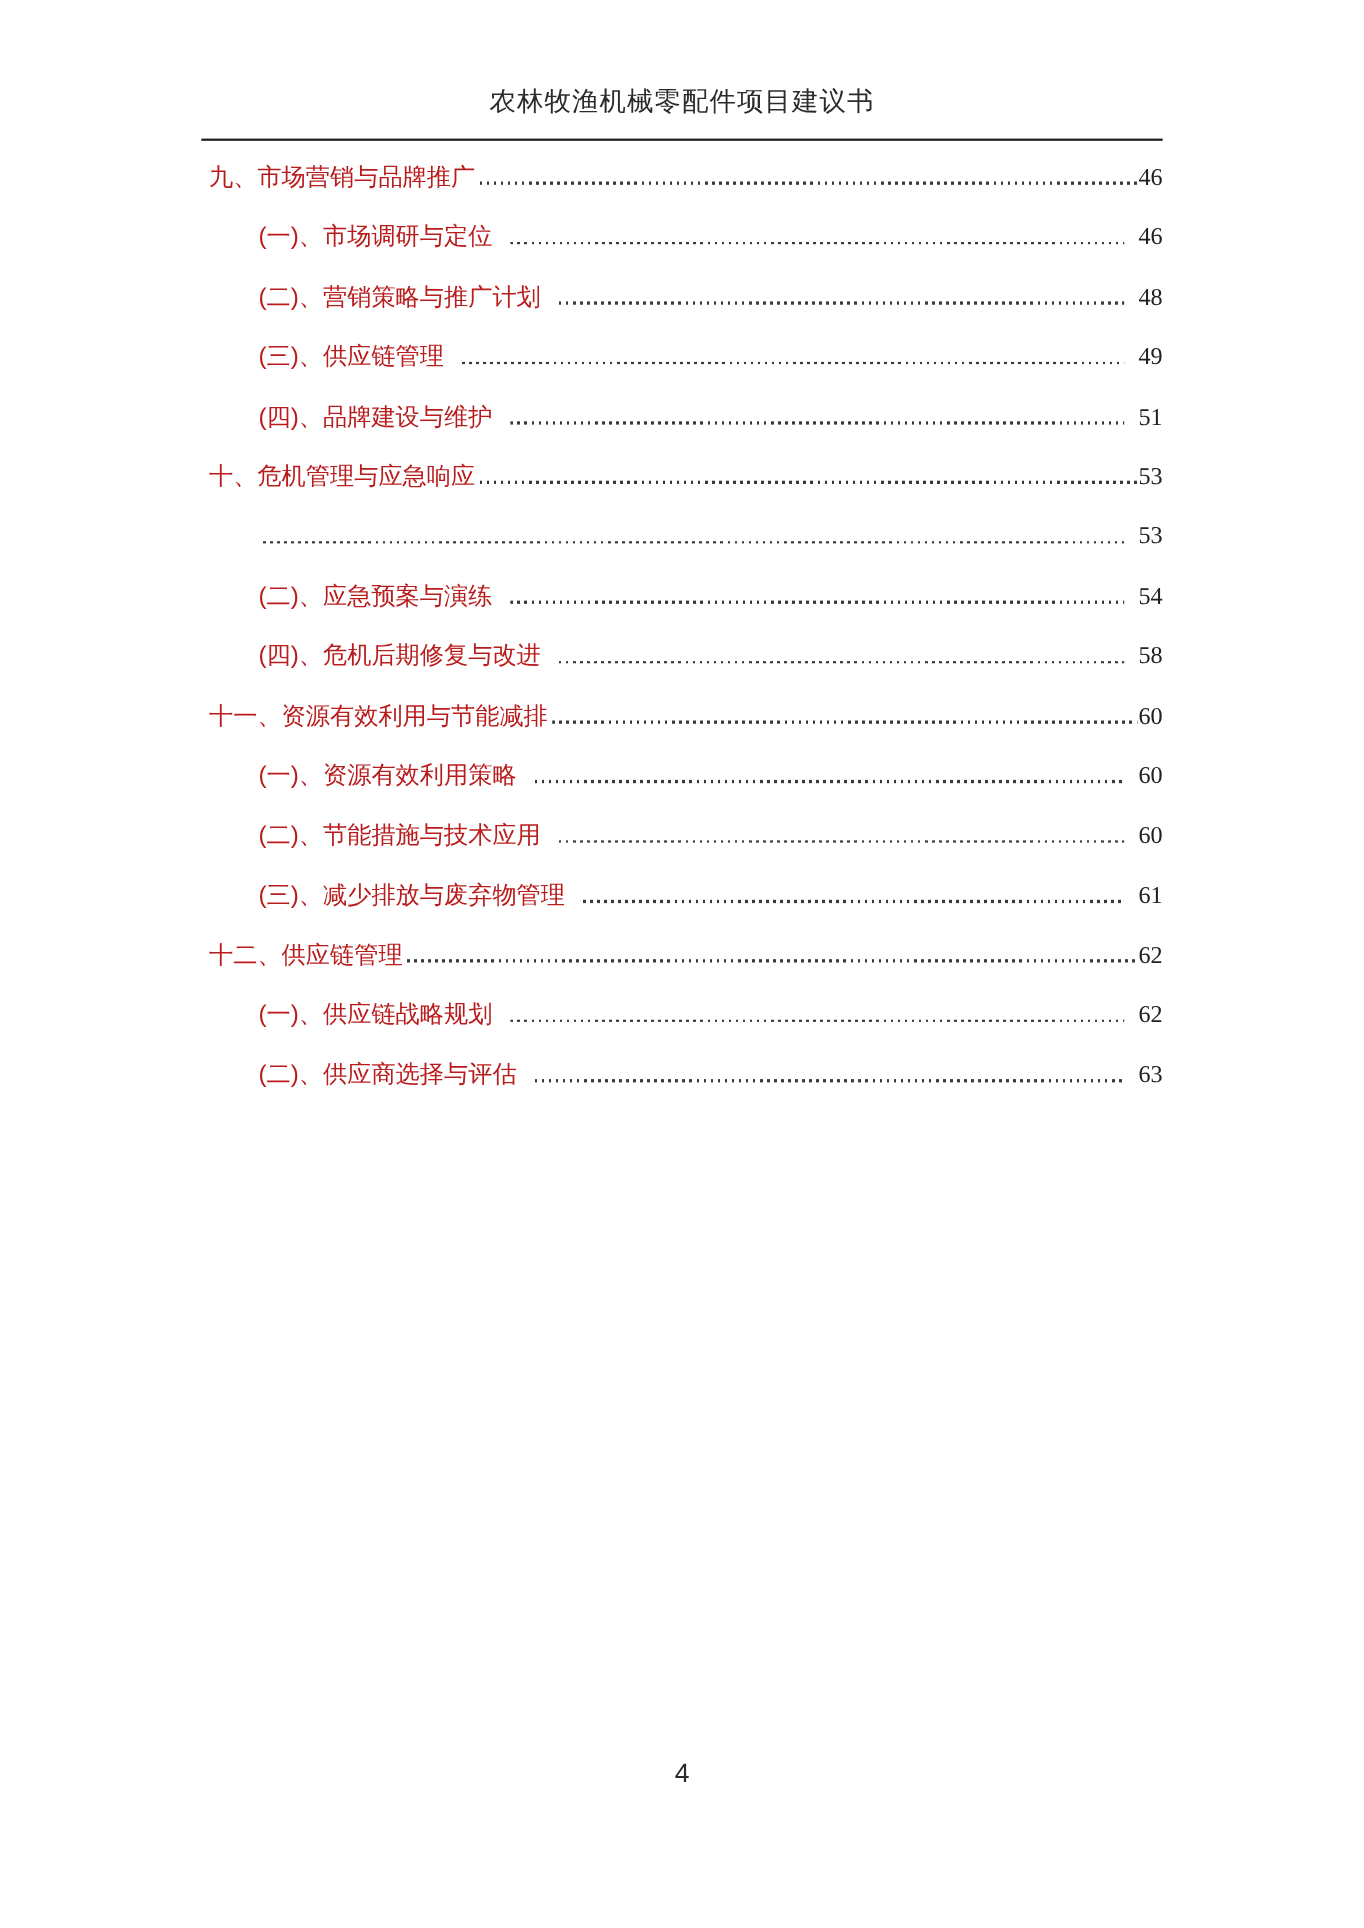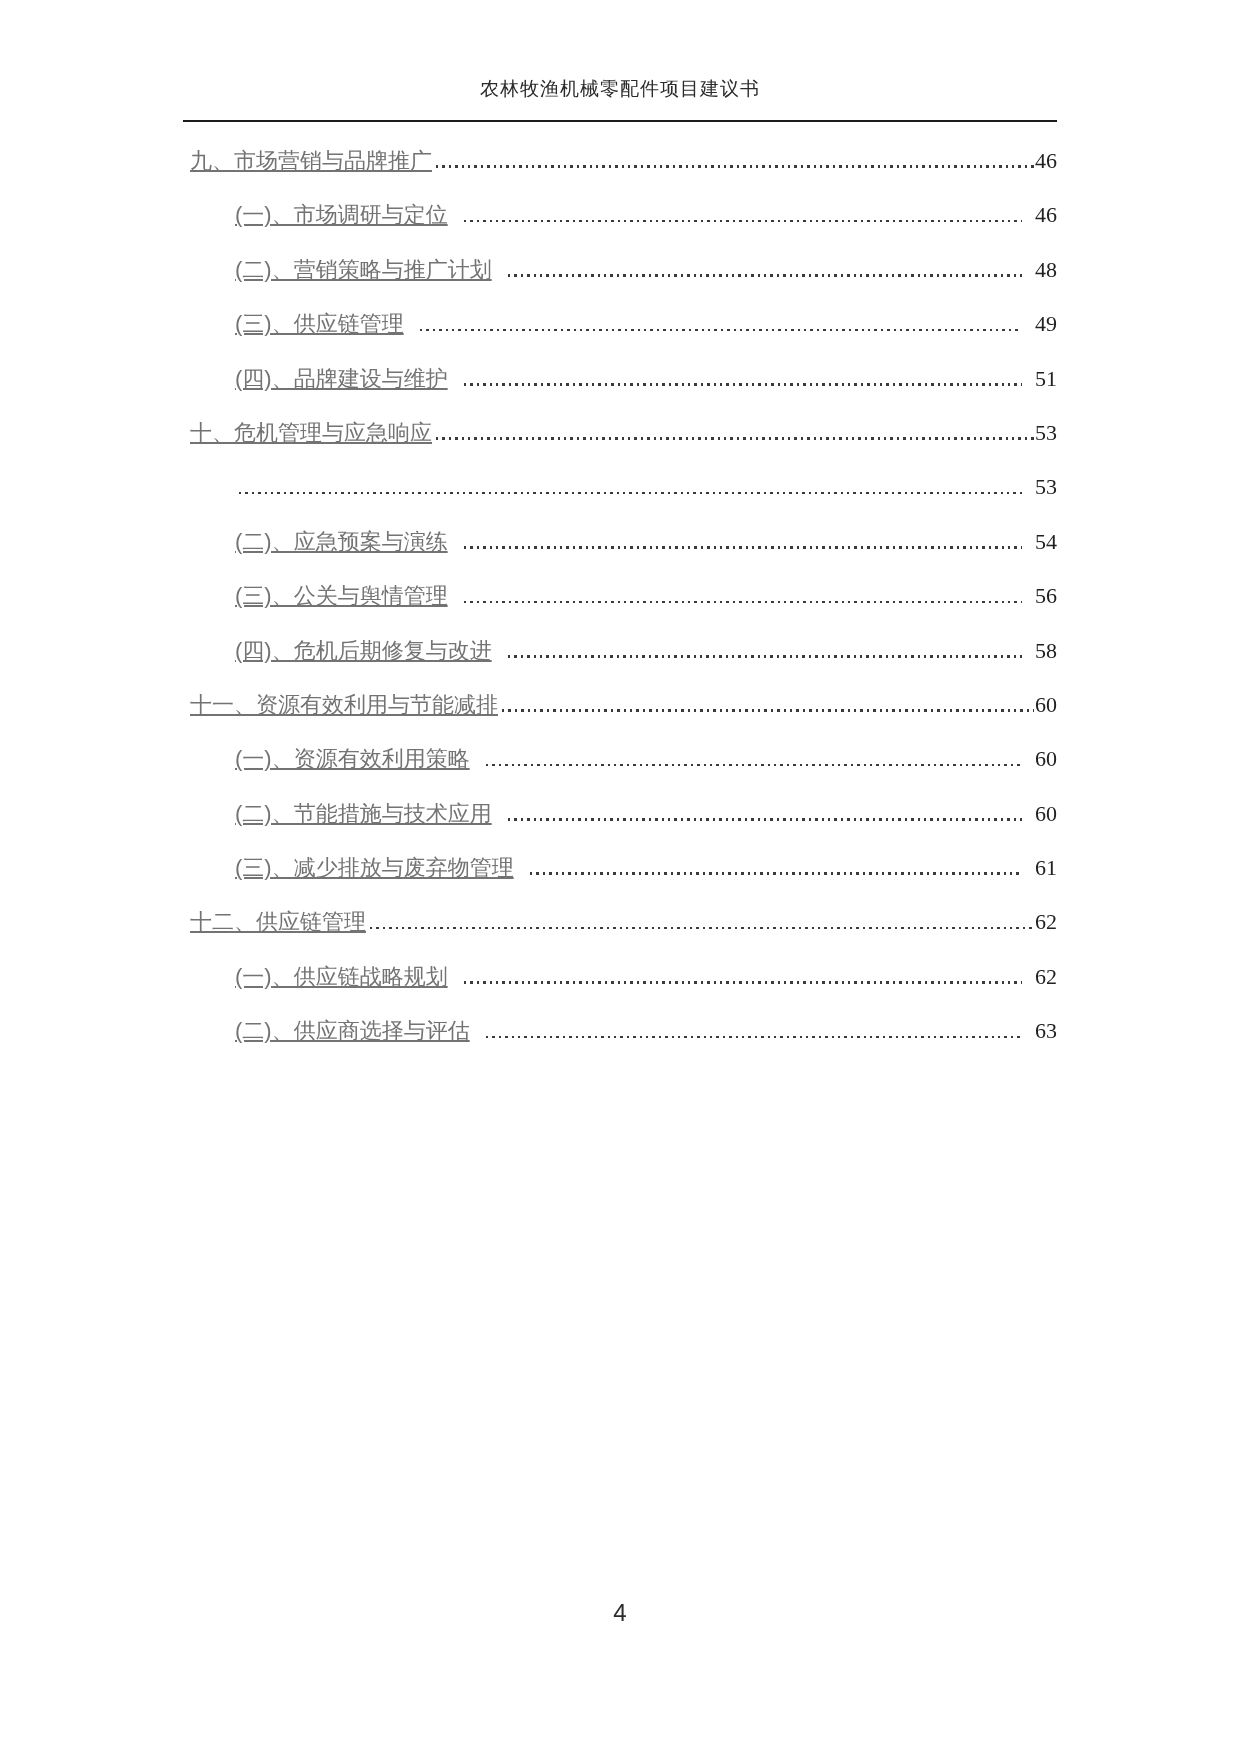--- a/index.html
+++ b/index.html
@@ -16,21 +16,21 @@
     color: #212121;
     overflow: hidden;
   }
   
   .header {
     position: absolute;
     top: 76px;
     left: 183px;
     width: 874px;
     text-align: center;
-    font-size: 19px;
+    font-size: 24px;
     letter-spacing: 1px;
     color: #2b2b2b;
     padding-bottom: 18px;
     border-bottom: 2px solid #1c1c1c;
   }
   
   .toc {
     position: absolute;
     top: 120px;
     left: 183px;
@@ -43,22 +43,21 @@
     height: 54.4px;
     line-height: 54.4px;
     font-size: 22px;
     white-space: nowrap;
     cursor: default;
   }
   .toc-row.level1 { padding-left: 7px; }
   .toc-row.level2 { padding-left: 52px; gap: 12px; }
   .toc-label {
     flex: 0 0 auto;
-    color: #737373;
-    text-decoration: underline;
+    color: #b91c1c;
   }
   .toc-dots {
     flex: 1 1 auto;
     height: 2.6px;
     margin-left: 4px;
     margin-right: 1px;
     background-image: repeating-linear-gradient(
       to right,
       #3a3a3a 0px, #3a3a3a 2.4px,
       transparent 2.4px, transparent 6.4px
@@ -124,25 +123,20 @@
       <div class="toc-row level2">
     <span class="toc-dots"></span>
     <span class="toc-page">53</span>
   </div>
       <div class="toc-row level2">
     <span class="toc-label">(二)、应急预案与演练</span>
     <span class="toc-dots"></span>
     <span class="toc-page">54</span>
   </div>
       <div class="toc-row level2">
-    <span class="toc-label">(三)、公关与舆情管理</span>
-    <span class="toc-dots"></span>
-    <span class="toc-page">56</span>
-  </div>
-      <div class="toc-row level2">
     <span class="toc-label">(四)、危机后期修复与改进</span>
     <span class="toc-dots"></span>
     <span class="toc-page">58</span>
   </div>
       <div class="toc-row level1">
     <span class="toc-label">十一、资源有效利用与节能减排</span>
     <span class="toc-dots"></span>
     <span class="toc-page">60</span>
   </div>
       <div class="toc-row level2">

